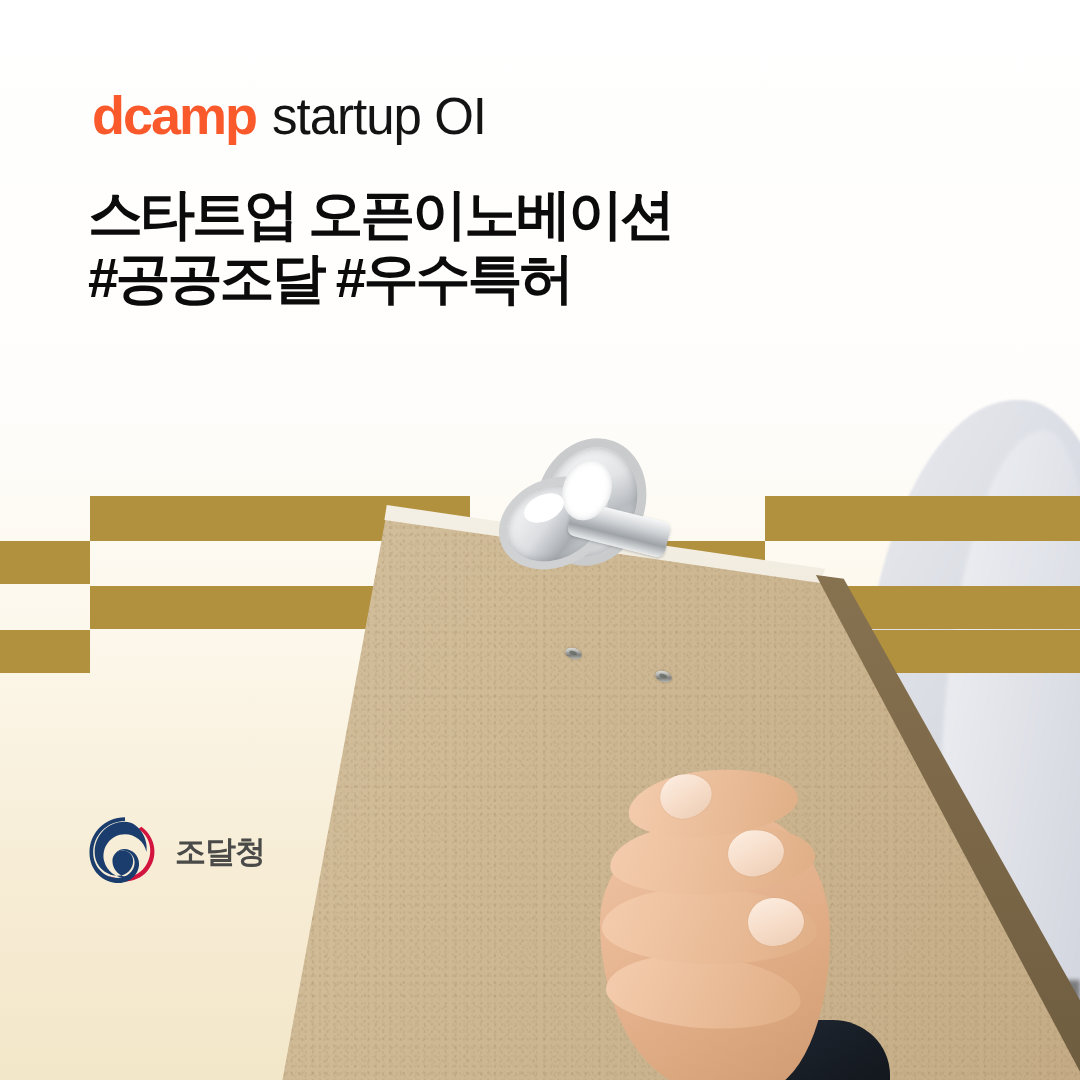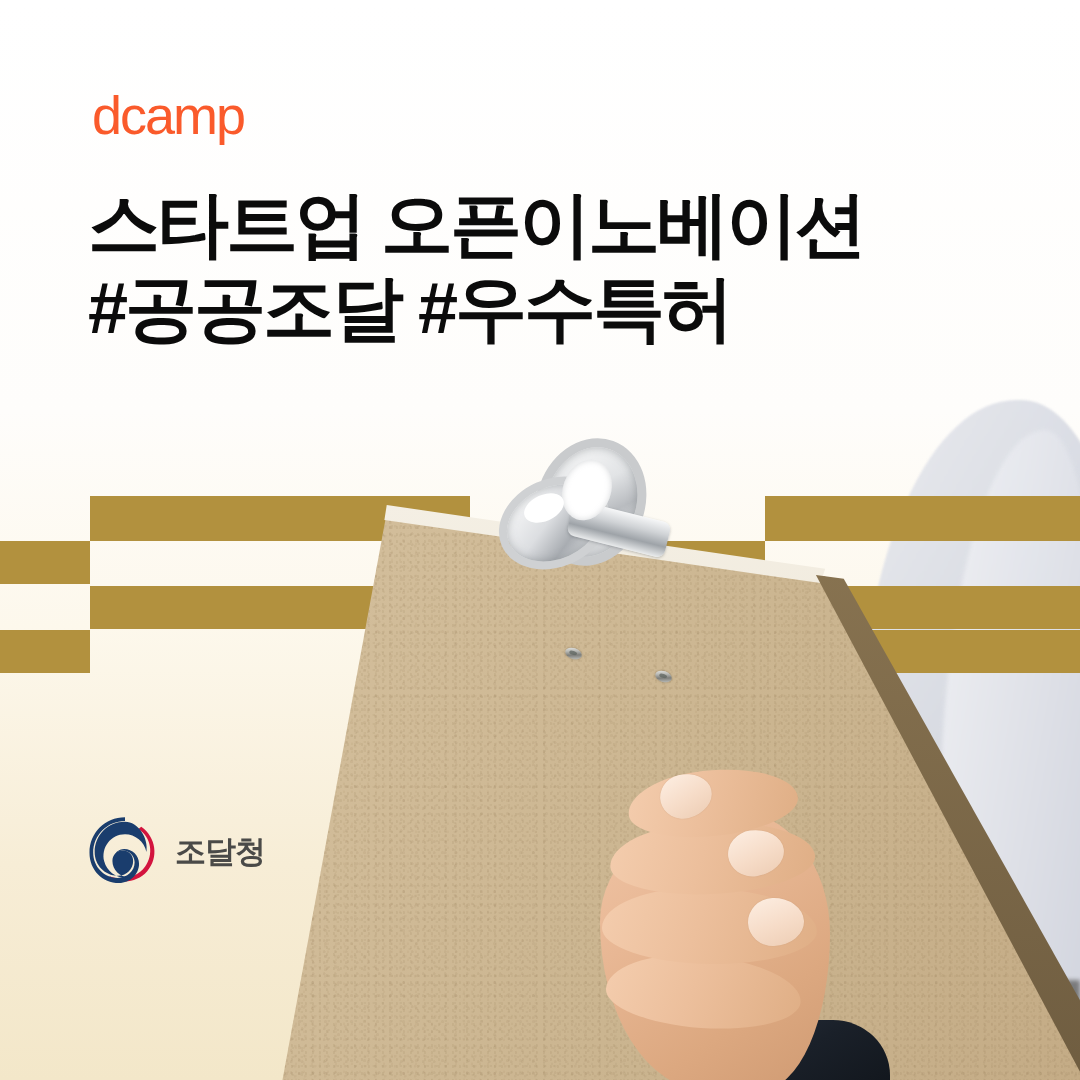--- a/index.html
+++ b/index.html
@@ -150,29 +150,29 @@
     background:linear-gradient(140deg,rgba(210,216,224,.75),rgba(120,130,145,.1));
     filter:blur(3px);
   }
 
   
   .logo-row{
     position:absolute;left:92px;top:88px;display:flex;align-items:baseline;gap:16px;
     letter-spacing:-1px;
   }
   .logo-dcamp{
-    font-size:54px;font-weight:400;color:#fa5a2b;letter-spacing:-2px;line-height:1;
+    font-size:54px;font-weight:700;color:#fa5a2b;letter-spacing:-2px;line-height:1;
   }
   .logo-startup{
     font-size:51px;font-weight:400;color:#141414;letter-spacing:-1px;line-height:1;
   }
 
   .headline{
     position:absolute;left:88px;top:182px;width:900px;
-    font-size:72px;font-weight:800;color:#0b0b0b;line-height:1.17;
+    font-size:55px;font-weight:800;color:#0b0b0b;line-height:1.17;
     letter-spacing:-3px;white-space:pre-line;
   }
 
   
   .agencies{
     position:absolute;left:88px;top:815px;display:flex;align-items:center;gap:36px;flex-direction:column;
   }
   .agency{display:flex;align-items:center;gap:13px;}
   .agency-name{
     font-size:31px;font-weight:700;color:#4a4a48;letter-spacing:-1px;
@@ -227,20 +227,21 @@
     <div class="finger f3"></div>
     <div class="finger f2"></div>
     <div class="finger f1"></div>
     <div class="nail n1"></div>
     <div class="nail n2"></div>
     <div class="nail n3"></div>
   </div>
 
   <div class="logo-row">
     <span class="logo-dcamp">dcamp</span>
+    <span class="logo-startup">startup OI</span>
   </div>
 
   <div class="headline">스타트업 오픈이노베이션
 #공공조달 #우수특허</div>
 
   <div class="agencies">
 
     <div class="agency">
       <svg class="taegeuk" viewBox="0 0 100 100">
         <path d="M50 6 A44 44 0 1 0 50 94 A44 44 0 0 0 50 6 Z

